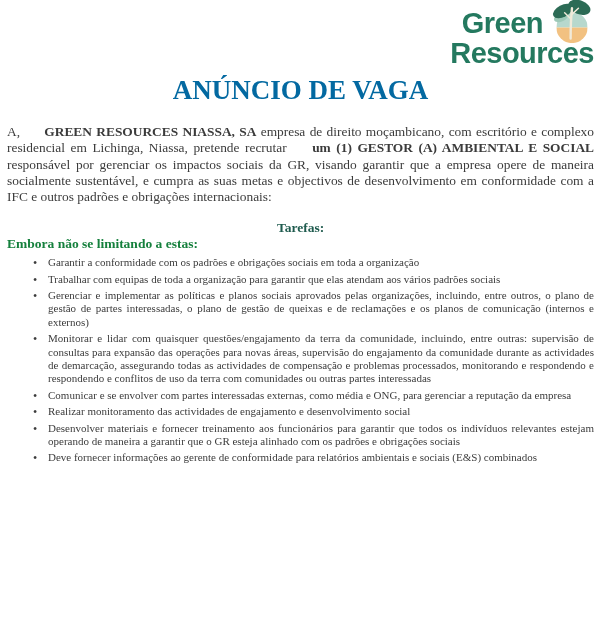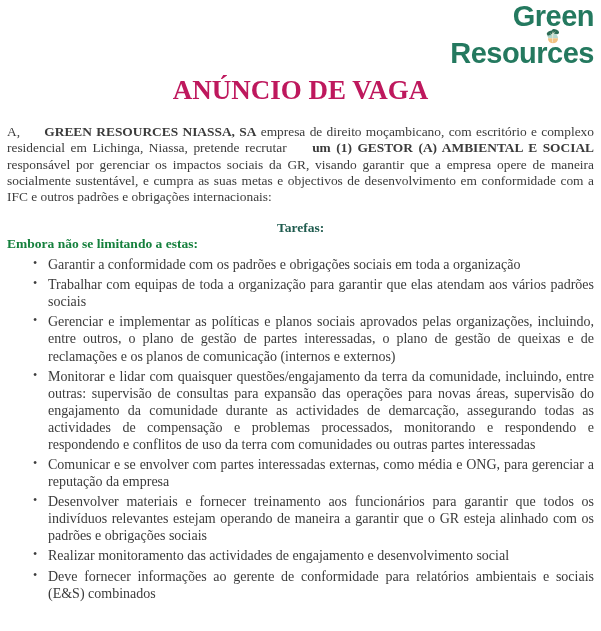--- a/index.html
+++ b/index.html
@@ -7,50 +7,50 @@
     width:601px; height:631px;
     background:#ffffff;
     font-family:"Liberation Serif","DejaVu Serif",serif;
     color:#3b3b3b;
     overflow:hidden;
   }
   .page { padding:0 7px; position:relative; }
 
   
   .logo-block { display:flex; flex-direction:column; align-items:flex-end; padding:2px 0 0 0; }
-  .logo-row { display:flex; align-items:center; height:42px;flex-direction:column; }
+  .logo-row { display:flex; align-items:center; gap:7px; height:42px; }
   .logo-word {
     font-family:"Liberation Sans","DejaVu Sans",sans-serif;
     font-weight:700; font-size:29px; line-height:1;
     color:#24795f; letter-spacing:-0.5px;
   }
   .logo-word.second { margin-top:-5px; }
   .logo-icon { width:44px; height:46px; margin-top:-2px; }
 
   
   .title {
     text-align:center; font-weight:700; font-size:27px; line-height:1.1;
-    color:#be185d; margin:8px 0 18px 0; letter-spacing:0;
+    color:#0369a1; margin:8px 0 18px 0; letter-spacing:0;
   }
 
   
   .intro {
     font-size:13.4px; line-height:1.225; text-align:justify;
     margin:0 0 14px 0;
   }
   .intro b { font-weight:700;margin-left:20px; }
 
   
   .h-green { font-size:13.5px; font-weight:700; color:#1f5b4e; margin:0; line-height:1.2;text-align:center; }
   .h-dark  { font-size:13.5px; font-weight:700; color:#15803d; margin:0 0 4px 0; line-height:1.2; }
 
   
   ul.tasks { list-style:none; margin:0; padding:0 0 0 41px; }
   ul.tasks li {
-    position:relative; font-size:14px; line-height:1.22;
+    position:relative; font-size:11px; line-height:1.22;
     text-align:justify; margin:0 0 3px 0;
   }
   ul.tasks li::before {
     content:"•"; position:absolute; left:-15px; top:0;
     font-size:12px; color:#3b3b3b;
   }
 </style>
 </head>
 <body>
 
@@ -86,18 +86,18 @@
 
   <h2 class="h-green">Tarefas:</h2>
   <h3 class="h-dark">Embora não se limitando a estas:</h3>
 
   <ul class="tasks">
     <li>Garantir a conformidade com os padrões e obrigações sociais em toda a organização</li>
     <li>Trabalhar com equipas de toda a organização para garantir que elas atendam aos vários padrões sociais</li>
     <li>Gerenciar e implementar as políticas e planos sociais aprovados pelas organizações, incluindo, entre outros, o plano de gestão de partes interessadas, o plano de gestão de queixas e de reclamações e os planos de comunicação (internos e externos)</li>
     <li>Monitorar e lidar com quaisquer questões/engajamento da terra da comunidade, incluindo, entre outras: supervisão de consultas para expansão das operações para novas áreas, supervisão do engajamento da comunidade durante as actividades de demarcação, assegurando todas as actividades de compensação e problemas processados, monitorando e respondendo e respondendo e conflitos de uso da terra com comunidades ou outras partes interessadas</li>
     <li>Comunicar e se envolver com partes interessadas externas, como média e ONG, para gerenciar a reputação da empresa</li>
+    <li>Realizar monitoramento das actividades de engajamento e desenvolvimento social</li>
     <li>Desenvolver materiais e fornecer treinamento aos funcionários para garantir que todos os indivíduos relevantes estejam operando de maneira a garantir que o GR esteja alinhado com os padrões e obrigações sociais</li>
-    <li>Realizar monitoramento das actividades de engajamento e desenvolvimento social</li>
     <li>Deve fornecer informações ao gerente de conformidade para relatórios ambientais e sociais (E&amp;S) combinados</li>
   </ul>
 
 </div>
 
 </body></html>

